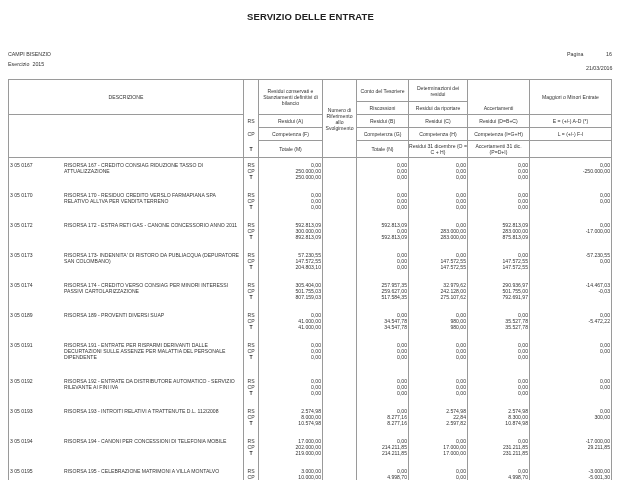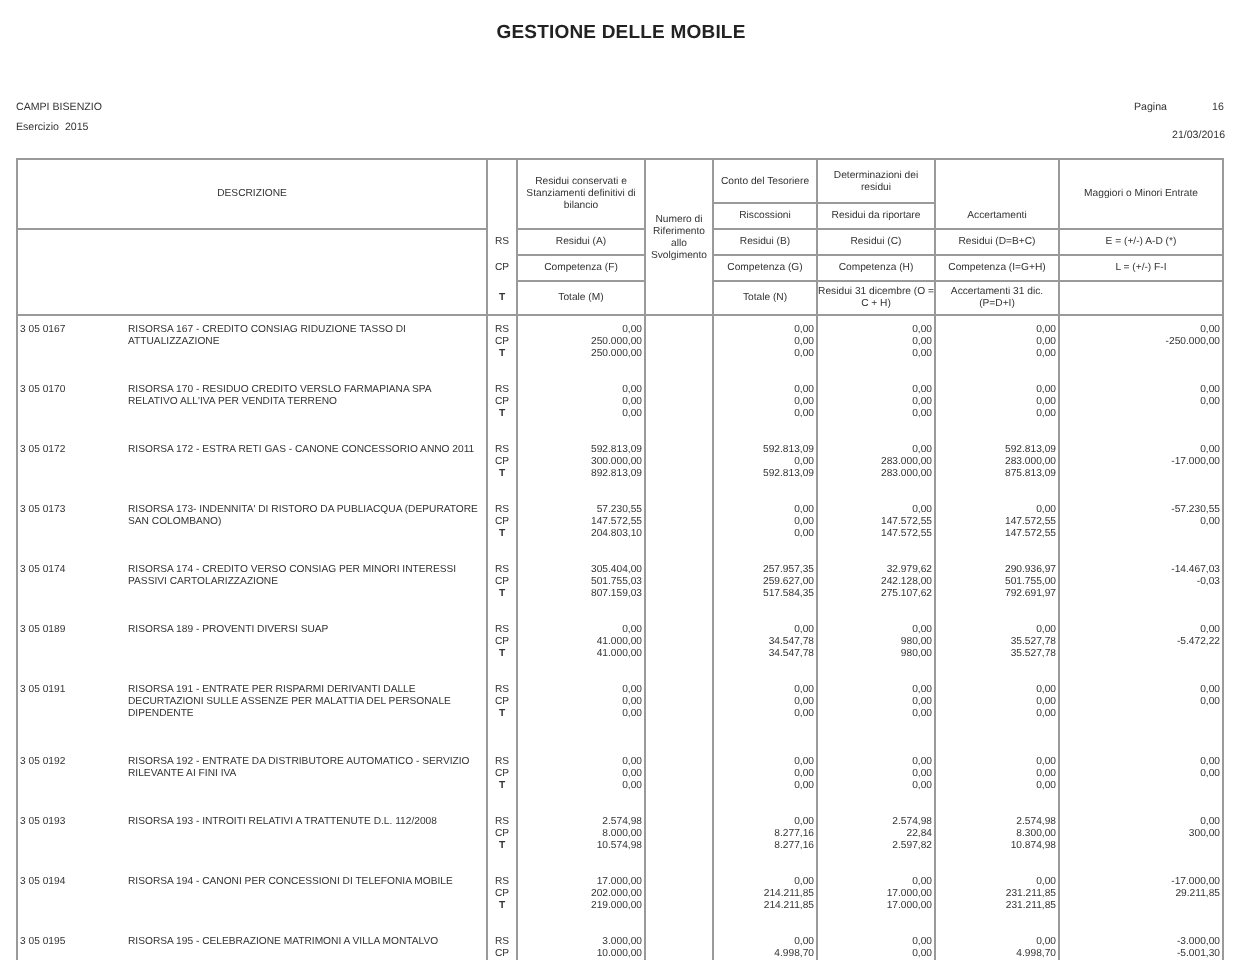--- a/index.html
+++ b/index.html
@@ -27,21 +27,21 @@
   .code { width: 54px; padding-left: 1px; line-height: 6px; white-space: nowrap; }
   .desc { width: 175px; line-height: 6px; }
   .stack { line-height: 6px; }
   .num { text-align: right; padding-right: 1px; }
   .rsc { text-align: center; }
   .bottom-border td { border-bottom: 1px solid #9a9a9a; }
 </style>
 </head>
 <body>
 
-<div class="title">GESTIONE DELLE MOBILE</div>
+<div class="title">SERVIZIO DELLE ENTRATE</div>
 
 <div class="meta" style="left:8px; top:51px;">CAMPI BISENZIO</div>
 <div class="meta" style="left:8px; top:61px;">
   <span>Esercizio</span>&nbsp;&nbsp;<span>2015</span>
 </div>
 <div class="meta" style="left:567px; top:51px;">Pagina</div>
 <div class="meta" style="left:606px; top:51px;">16</div>
 <div class="meta" style="left:586px; top:65px;">21/03/2016</div>
 
 <table class="grid">

